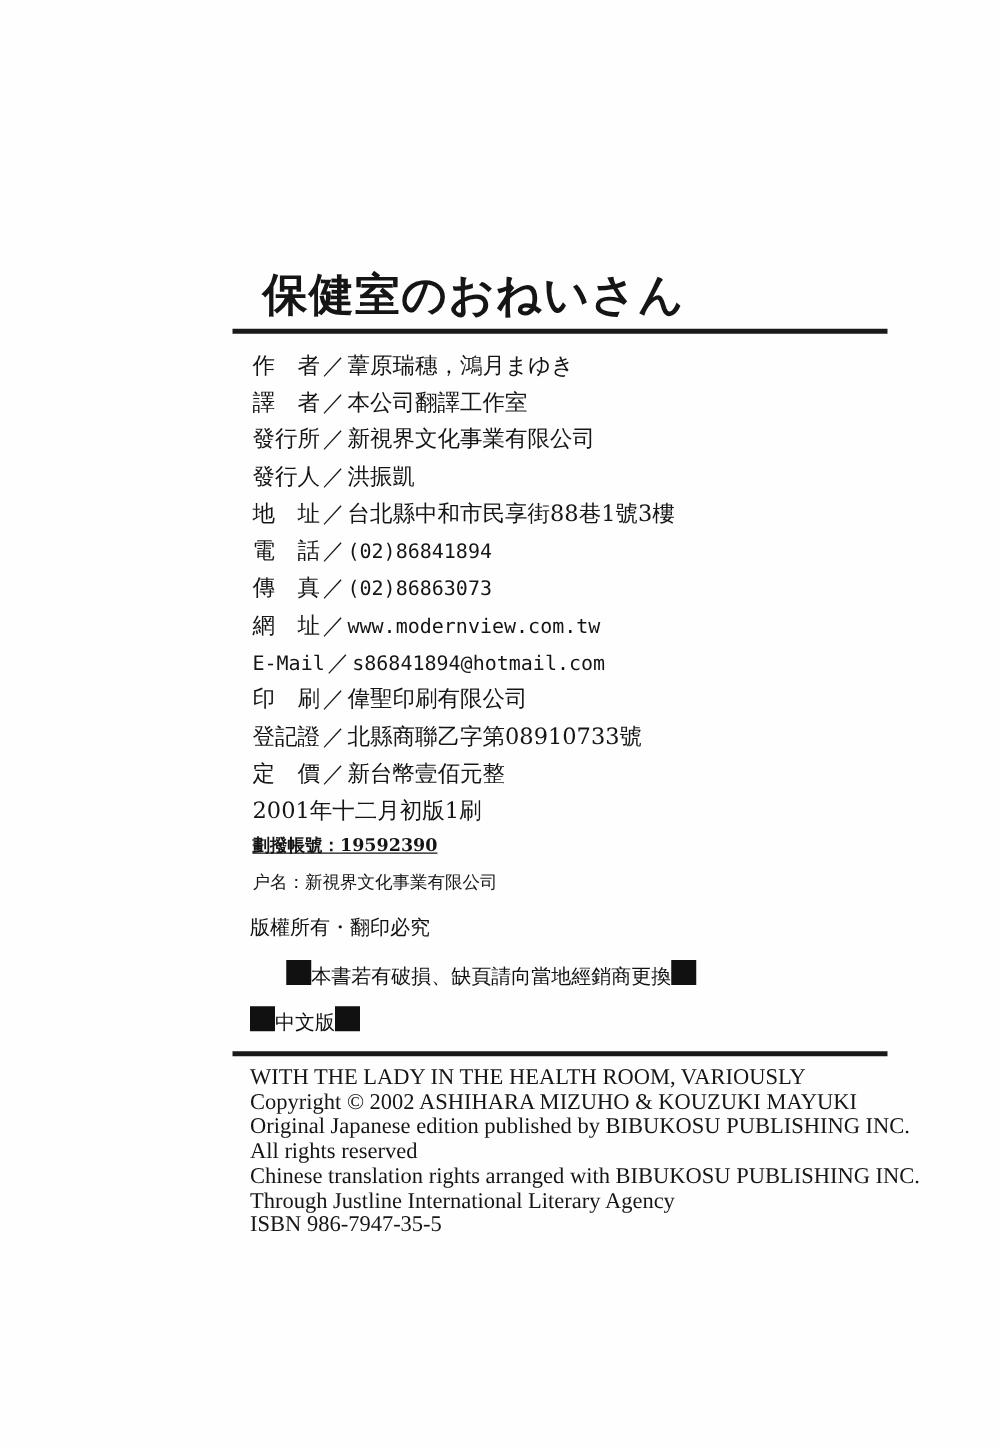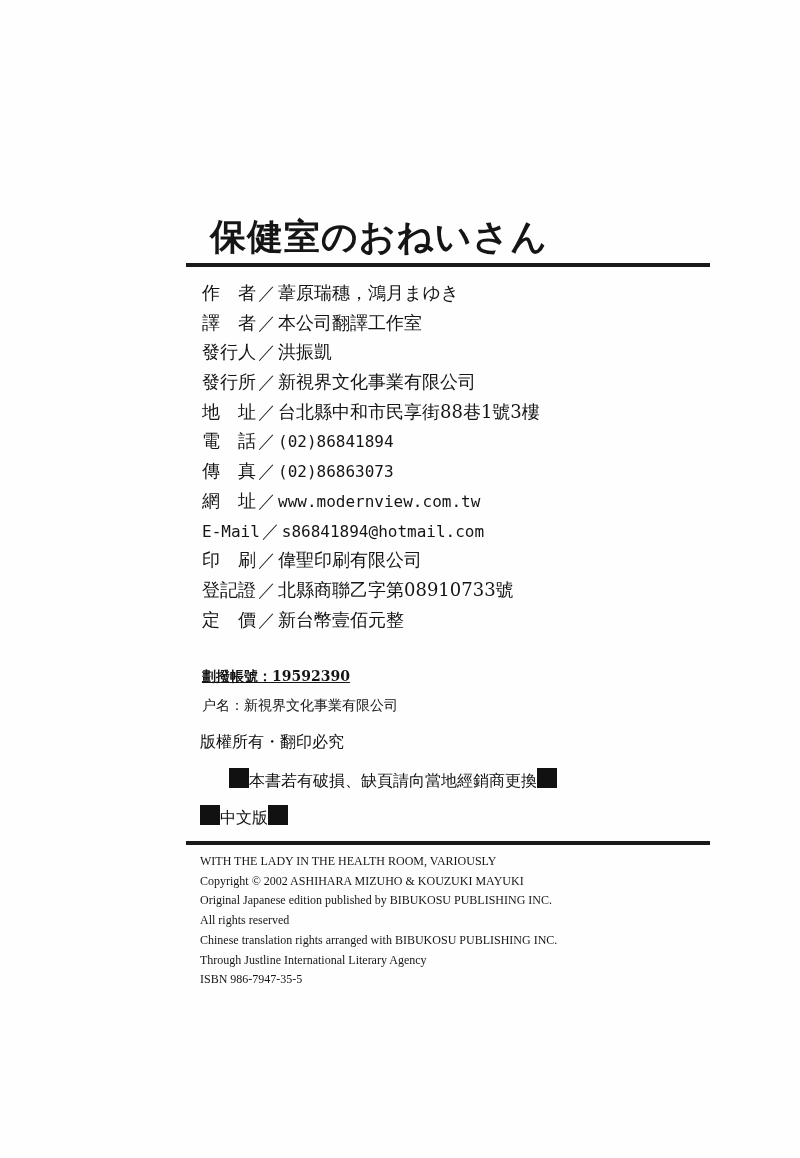--- a/index.html
+++ b/index.html
@@ -14,44 +14,45 @@
     .info .row .sep { display: inline-block; margin: 0 2px; }
     .info .row .mono { font-family: "DejaVu Sans Mono", monospace; font-size: 16px; }
     .small { position: absolute; left: 202px; font-family: "DejaVu Serif", serif; font-size: 14px; color: #151515; white-space: nowrap; }
     .small.s1 { top: 668px; font-weight: bold; text-decoration: underline; }
     .small.s2 { top: 697px; text-align: right; }
     .big { position: absolute; left: 200px; font-family: "DejaVu Sans", sans-serif; font-size: 16px; color: #111; white-space: nowrap; }
     .big.b1 { top: 732px; }
     .big.b2 { top: 768px; padding-left: 29px; }
     .big.b3 { top: 805px; }
     .sq { display: inline-block; width: 20px; height: 20px; background: #111; vertical-align: -2px; }
-    .english { position: absolute; left: 200px; top: 852px; font-family: "Liberation Serif", serif; font-size: 12px; line-height: 19.7px; color: #151515; }
+    .english { position: absolute; left: 200px; top: 852px; font-family: "Liberation Serif", serif; font-size: 18px; line-height: 19.7px; color: #151515; }
     .english div { white-space: nowrap; }
   </style>
 </head>
 <body>
 
 <div class="page">
 
   <div class="title">保健室のおねいさん</div>
   <div class="rule-top"></div>
 
   <div class="info">
     <div class="row"><span class="lbl">作　者</span><span class="sep">／</span><span>葦原瑞穗，鴻月まゆき</span></div>
     <div class="row"><span class="lbl">譯　者</span><span class="sep">／</span><span>本公司翻譯工作室</span></div>
+    <div class="row"><span class="lbl">發行所</span><span class="sep">／</span><span>新視界文化事業有限公司</span></div>
     <div class="row"><span class="lbl">發行人</span><span class="sep">／</span><span>洪振凱</span></div>
-    <div class="row"><span class="lbl">發行所</span><span class="sep">／</span><span>新視界文化事業有限公司</span></div>
     <div class="row"><span class="lbl">地　址</span><span class="sep">／</span><span>台北縣中和市民享街88巷1號3樓</span></div>
     <div class="row"><span class="lbl">電　話</span><span class="sep">／</span><span class="mono">(02)86841894</span></div>
     <div class="row"><span class="lbl">傳　真</span><span class="sep">／</span><span class="mono">(02)86863073</span></div>
     <div class="row"><span class="lbl">網　址</span><span class="sep">／</span><span class="mono">www.modernview.com.tw</span></div>
     <div class="row"><span class="lbl mono">E-Mail</span><span class="sep">／</span><span class="mono">s86841894@hotmail.com</span></div>
     <div class="row"><span class="lbl">印　刷</span><span class="sep">／</span><span>偉聖印刷有限公司</span></div>
     <div class="row"><span class="lbl">登記證</span><span class="sep">／</span><span>北縣商聯乙字第08910733號</span></div>
     <div class="row"><span class="lbl">定　價</span><span class="sep">／</span><span>新台幣壹佰元整</span></div>
+    <div class="row"><span>2001年十二月初版1刷</span></div>
   </div>
 
   <div class="small s1"><span>劃撥帳號：</span><span>19592390</span></div>
   <div class="small s2"><span>户名：</span><span>新視界文化事業有限公司</span></div>
 
   <div class="big b1">版權所有・翻印必究</div>
   <div class="big b2"><span class="sq"></span><span>本書若有破損、缺頁請向當地經銷商更換</span><span class="sq"></span></div>
   <div class="big b3"><span class="sq"></span><span>中文版</span><span class="sq"></span></div>
 
   <div class="rule-mid"></div>

